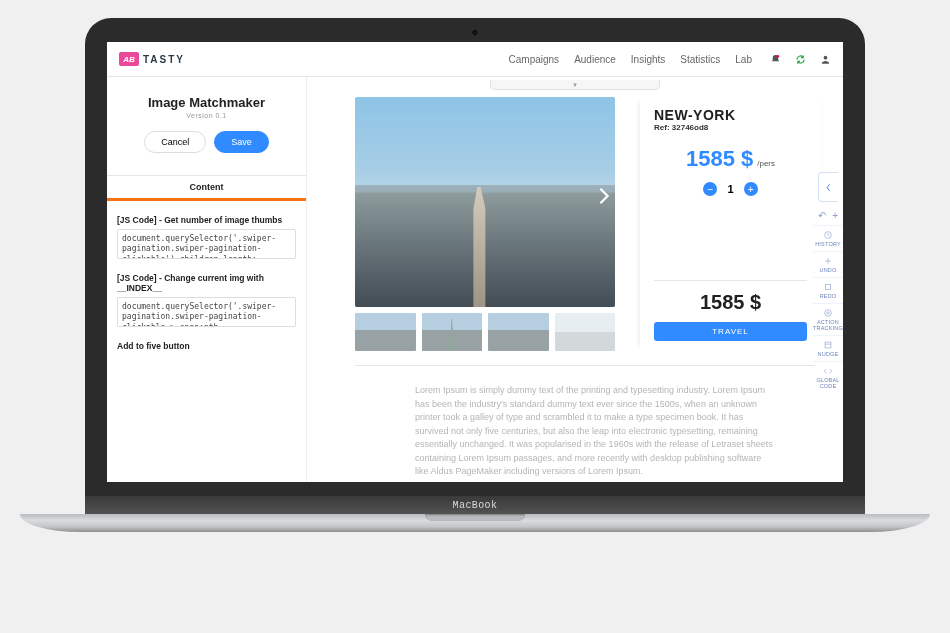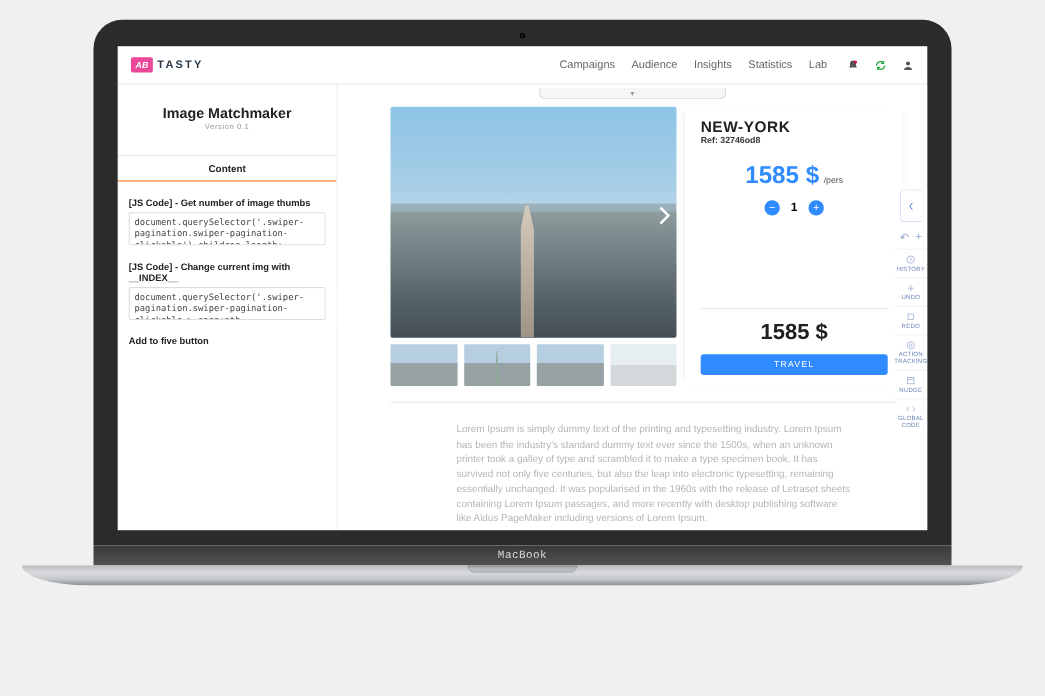--- a/index.html
+++ b/index.html
@@ -92,21 +92,21 @@
   }
   .panel-header h2 { font-size:13px; font-weight:700; color:#222;}
   .panel-version { font-size:7px; color:#999; margin-top:2px; letter-spacing:0.5px;}
   .panel-actions { display:flex; justify-content:center; gap:8px; margin-top:12px;}
   .btn {
     font-size:9px; padding:5px 16px; border-radius:14px; border:1px solid #ddd; background:#fff; cursor:pointer;
   }
   .btn-primary { background:#2f8bff; color:#fff; border-color:#2f8bff;}
   .panel-tab {
     text-align:center; font-size:9px; font-weight:600; color:#222;
-    padding:6px; border-bottom:1px solid #f97316; border-top:1px solid #e6e6e6;
+    padding:6px; border-bottom:3px solid #f97316; border-top:1px solid #e6e6e6;
     margin-top:14px; margin-bottom:8px;
   }
   .field-group { padding:6px 10px; }
   .field-label { font-weight:700; font-size:8.5px; color:#222; margin-bottom:4px; display:block;}
   .code-area {
     width:100%;
     font-family: Menlo, monospace;
     font-size:8px; color:#444;
     background:#fff;
     border:1px solid #ddd; border-radius:2px;
@@ -141,21 +141,21 @@
   }
   .canvas-topstrip {
     position:absolute; top:3px; left:50%; transform:translateX(-50%);
     width:170px; height:10px; background:#f6f6f6;
     border:1px solid #e0e0e0; border-top:none; border-radius:0 0 5px 5px;
     display:flex; align-items:center; justify-content:center;
     color:#999; font-size:7px;
   }
 
   .product-area {
-    display:flex; gap:8px;
+    display:flex; gap:25px;
     padding:20px 22px 0 48px;
   }
   .gallery { width:260px; position:relative; }
   .main-img {
     width:260px; height:210px; border-radius:2px;
     background:
       linear-gradient(to bottom,#8ec4e6 0%,#a7cee6 35%,#b9d6e6 45%,#9daaa5 46%,#7a8a92 100%);
     position:relative; overflow:hidden;
   }
   .skyline { position:absolute; bottom:0; left:0; width:100%; height:58%;
@@ -306,20 +306,24 @@
             </span>
         </div>
       </div>
 
       <div class="app-body">
 
         <div class="side-panel">
           <div class="panel-header">
             <h2>Image Matchmaker</h2>
             <div class="panel-version">Version 0.1</div>
+            <div class="panel-actions">
+              <button class="btn">Cancel</button>
+              <button class="btn btn-primary">Save</button>
+            </div>
           </div>
           <div class="panel-tab">Content</div>
 
           <div class="field-group">
             <span class="field-label">[JS Code] - Get number of image thumbs</span>
             <textarea class="code-area" style="">document.querySelector('.swiper-pagination.swiper-pagination-clickable').children.length;</textarea>
           </div>
 
           <div class="field-group">
             <span class="field-label">[JS Code] - Change current img with __INDEX__</span>

